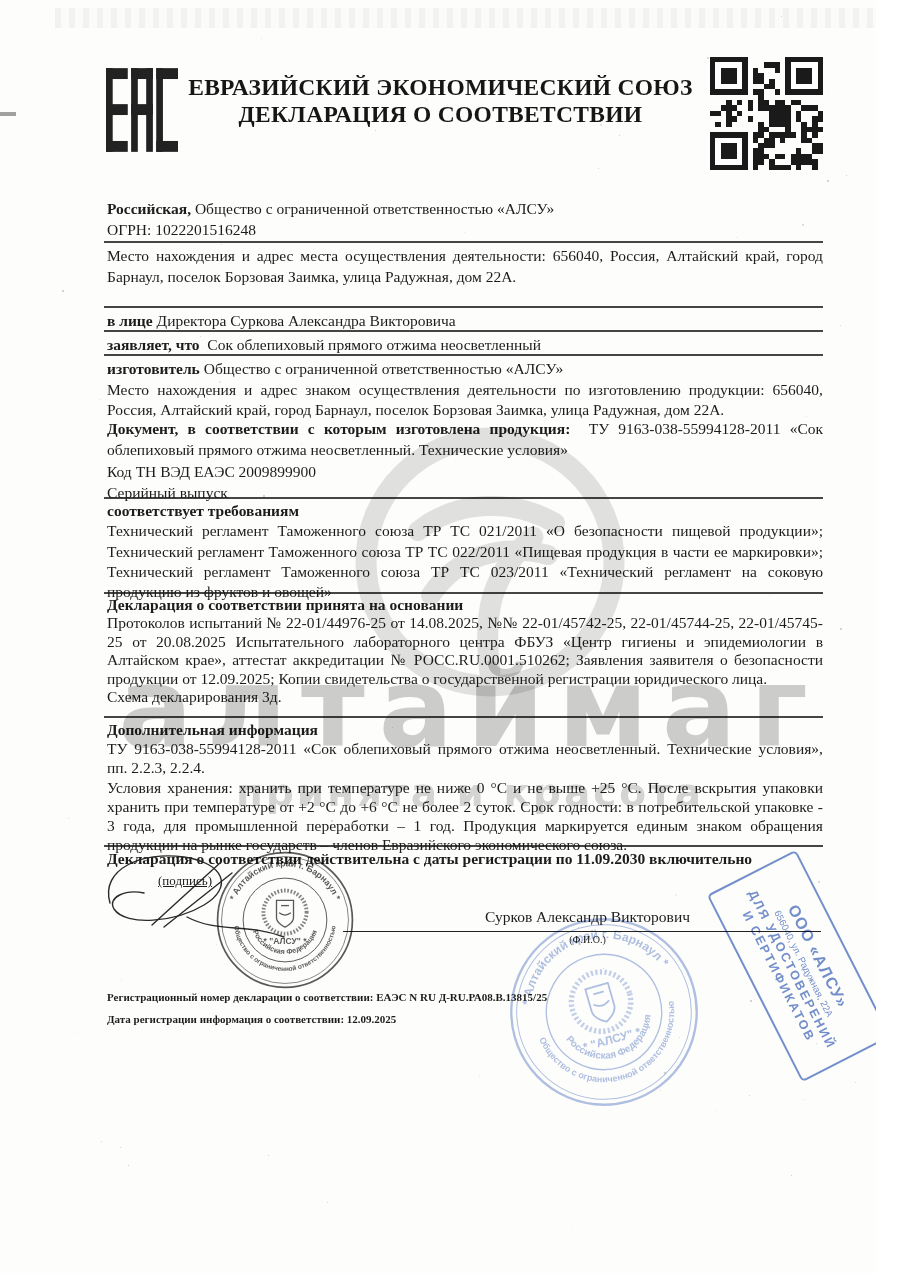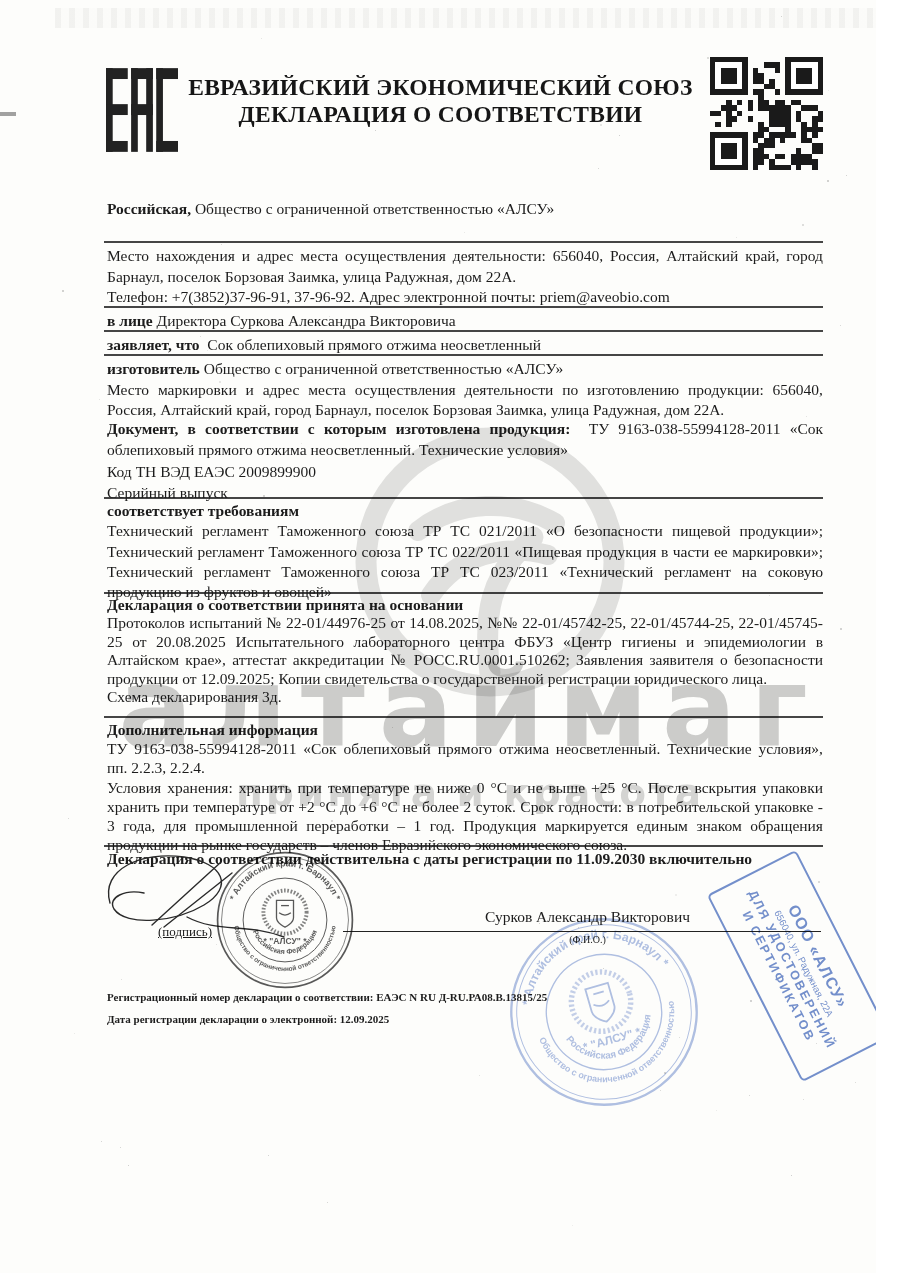--- a/index.html
+++ b/index.html
@@ -34,21 +34,21 @@
     color:#8a8a8a; opacity:0.42;
   }
   .wm-tagline {
     position:absolute; left:95px; top:770px; width:750px; text-align:center;
     font-family:"DejaVu Sans", sans-serif; font-weight:bold;
     font-size:39px; letter-spacing:3px; color:#a3a3a3; opacity:0.45;
   }
   .wm-emblem { position:absolute; left:343px; top:415px; opacity:0.26; }
   
   .sig { position:absolute; left:92px; top:845px; }
-  .sign-label { position:absolute; left:158px; top:924px; font-size:13px;text-decoration:underline; }
+  .sign-label { position:absolute; left:158px; top:873px; font-size:13px;text-decoration:underline; }
   .fio-line { position:absolute; left:343px; top:931px; width:478px; border-top:1.6px solid #222; }
   .fio-name { position:absolute; left:420px; top:908px; width:335px; text-align:center; font-size:15.5px; }
   .fio-label { position:absolute; left:420px; top:934px; width:335px; text-align:center; font-size:10px; }
   .stamp-black { position:absolute; left:213px; top:848px; color:#3c3c3c; opacity:0.85; mix-blend-mode:multiply; }
   .stamp-blue-round { position:absolute; left:505px; top:913px; color:#7d97d3; opacity:0.6; transform:rotate(-16deg); mix-blend-mode:multiply; }
   .stamp-rect {
     position:absolute; left:694px; top:916px; width:206px; height:96px;
     transform:rotate(63deg); border:2.5px solid #5577c4; border-radius:5px;
     color:#5577c4; text-align:center; opacity:0.82; mix-blend-mode:multiply;
     font-family:"Liberation Sans", sans-serif;
@@ -219,46 +219,46 @@
       <rect x="14" y="0" width="7" height="7" fill="#1a1a1a"></rect>
       <rect x="15" y="1" width="5" height="5" fill="#fff"></rect>
       <rect x="16" y="2" width="3" height="3" fill="#1a1a1a"></rect>
       <rect x="0" y="14" width="7" height="7" fill="#1a1a1a"></rect>
       <rect x="1" y="15" width="5" height="5" fill="#fff"></rect>
       <rect x="2" y="16" width="3" height="3" fill="#1a1a1a"></rect>
     </svg>
 
   <div class="blk" style="top:199px">
     <p><b>Российская,</b> <span>Общество с ограниченной ответственностью «АЛСУ»</span></p>
+    <p>ОГРН: 1022201516248</p>
   </div>
 
   <div class="rule" style="top:241px"></div>
 
   <div class="blk" style="top:246px">
     <p class="just">Место нахождения и адрес места осуществления деятельности: 656040, Россия, Алтайский край, город Барнаул, поселок Борзовая Заимка, улица Радужная, дом 22А.</p>
-    <p>Телефон: +7(3852)37-96-91, 37-96-92. Адрес электронной почты: priem@aveobio.com</p>
   </div>
 
   <div class="rule" style="top:306px"></div>
 
   <div class="blk" style="top:311px">
     <p><b>в лице</b> <span>Директора Суркова Александра Викторовича</span></p>
   </div>
 
   <div class="rule" style="top:330px"></div>
 
   <div class="blk" style="top:335px">
     <p><b>заявляет, что</b>&nbsp; <span>Сок облепиховый прямого отжима неосветленный</span></p>
   </div>
 
   <div class="rule" style="top:354px"></div>
 
   <div class="blk" style="top:359px">
     <p><b>изготовитель</b> <span>Общество с ограниченной ответственностью «АЛСУ»</span></p>
-    <p class="just">Место маркировки и адрес места осуществления деятельности по изготовлению продукции: 656040, Россия, Алтайский край, город Барнаул, поселок Борзовая Заимка, улица Радужная, дом 22А.</p>
+    <p class="just">Место нахождения и адрес знаком осуществления деятельности по изготовлению продукции: 656040, Россия, Алтайский край, город Барнаул, поселок Борзовая Заимка, улица Радужная, дом 22А.</p>
   </div>
 
   <div class="blk just" style="top:419px">
     <p class="just"><b>Документ, в соответствии с которым изготовлена продукция:</b>&nbsp; <span>ТУ 9163-038-55994128-2011 «Сок облепиховый прямого отжима неосветленный. Технические условия»</span></p>
   </div>
 
   <div class="blk" style="top:461px; line-height:21px">
     <p>Код ТН ВЭД ЕАЭС 2009899900</p>
     <p>Серийный выпуск</p>
   </div>
@@ -345,21 +345,21 @@
     <div class="addr">656040, ул. Радужная, 22А</div>
     <div class="purpose">ДЛЯ УДОСТОВЕРЕНИЙ</div>
     <div class="purpose">И СЕРТИФИКАТОВ</div>
   </div>
 
   <div class="reg-line" style="top:991px">
     <span>Регистрационный номер декларации о соответствии:</span>
     <span>ЕАЭС N RU Д-RU.РА08.В.13815/25</span>
   </div>
   <div class="reg-line" style="top:1013px">
-    <span>Дата регистрации декларации о электронной:</span>
+    <span>Дата регистрации информация о соответствии:</span>
     <span>12.09.2025</span>
   </div>
 
   <svg class="wm wm-emblem" width="295" height="295" viewBox="0 0 295 295">
     <g fill="none" stroke="#8f8f8f" stroke-linecap="round">
       <circle cx="147" cy="147" r="124" stroke-width="21"></circle>
       <path d="M 147,258 C 140,200 146,160 190,122" stroke-width="21"></path>
       <path d="M 88,180 C 115,140 160,128 205,140" stroke-width="20"></path>
       <path d="M 75,116 C 115,84 170,84 212,108" stroke-width="20"></path>
     </g>

